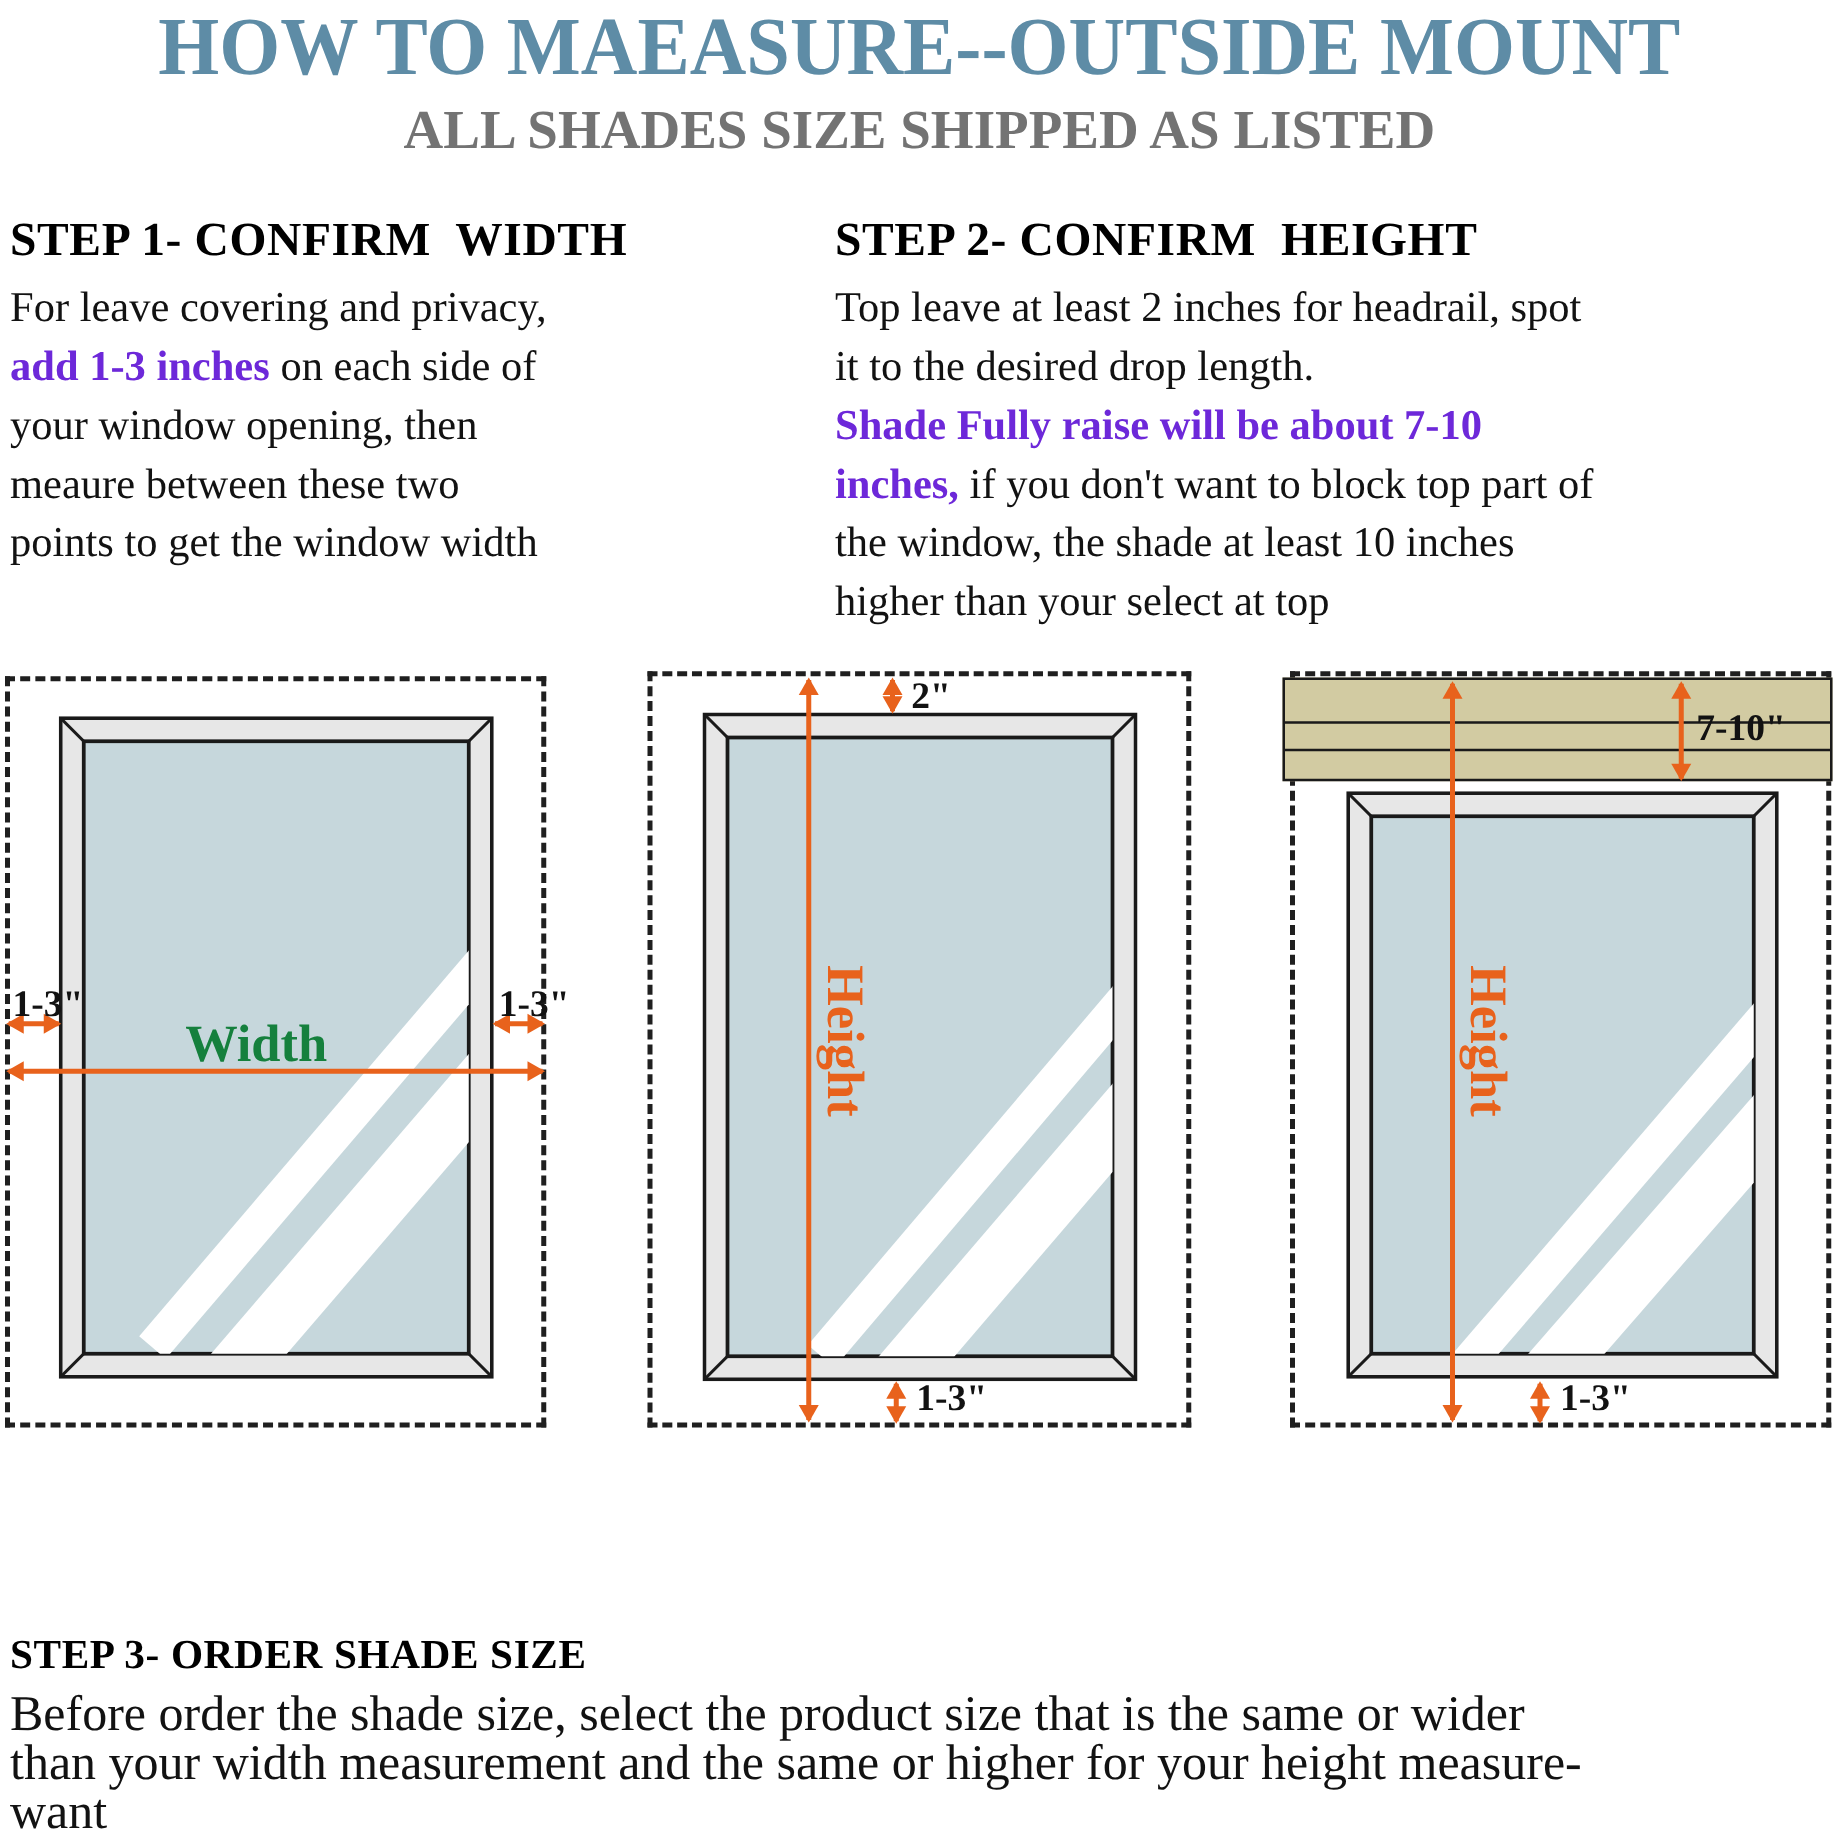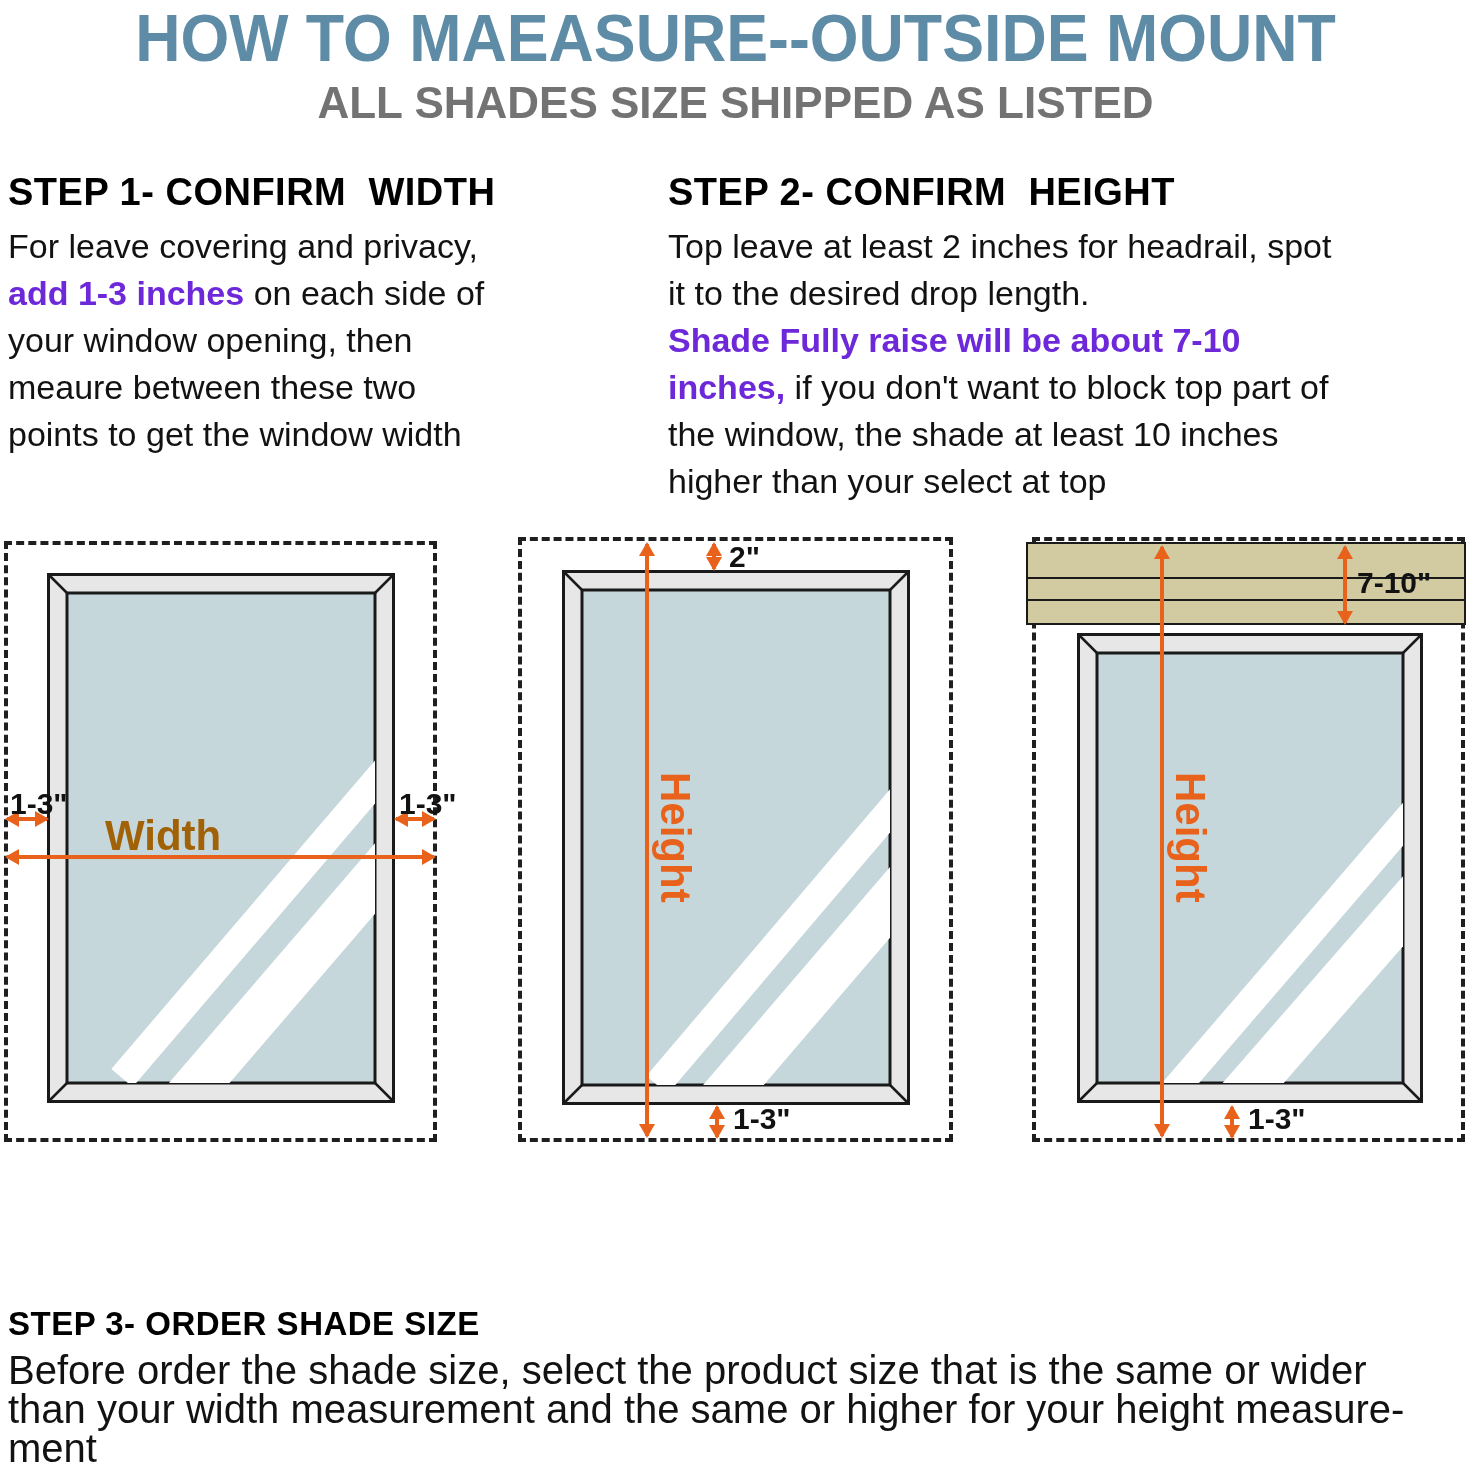--- a/index.html
+++ b/index.html
@@ -1,18 +1,18 @@
 <!DOCTYPE html>
 <html><head>
 <meta charset="utf-8">
 <style>
   html,body { margin:0; padding:0; background:#ffffff; }
   .poster {
     position:relative; width:1471px; height:1472px; background:#ffffff;
-    font-family:Liberation Sans, sans-serif; overflow:hidden;
+    font-family:Liberation Serif, serif; overflow:hidden;
   }
   .title {
     position:absolute; top:0px; left:0; width:100%; text-align:center;
     font-size:66px; font-weight:bold; color:#5e8ca6;
     transform:scaleX(0.95); transform-origin:center; letter-spacing:0px;
     white-space:pre-wrap;
   }
   .subtitle {
     position:absolute; top:78px; left:0; width:100%; text-align:center;
     font-size:44px; font-weight:bold; color:#737373; white-space:pre-wrap;
@@ -75,22 +75,22 @@
 
   .gap-label { position:absolute; font-size:30px; font-weight:600; color:#121212; white-space:pre; }
   #lbl-d1-left  { left:10px;   top:787px; }
   #lbl-d1-right { left:399px;  top:787px; }
   #lbl-d2-top   { left:729px;  top:540px; }
   #lbl-d2-bot   { left:733px;  top:1102px; }
   #lbl-d3-stack { left:1357px; top:566px; }
   #lbl-d3-bot   { left:1248px; top:1102px; }
 
   .width-label {
-    position:absolute; left:105px; top:812px; width:200px; text-align:left;
-    font-size:42px; font-weight:bold; color:#a16207;
+    position:absolute; left:105px; top:812px; width:200px; text-align:center;
+    font-size:42px; font-weight:bold; color:#15803d;
   }
   .height-label {
     position:absolute; writing-mode:vertical-rl; text-orientation:mixed;
     font-size:42px; font-weight:bold; color:#e8621c;
   }
   #lbl-d2-height { left:651px;  top:772px; }
   #lbl-d3-height { left:1166px; top:772px; }
 </style>
 </head>
 <body>
@@ -191,17 +191,17 @@
   <div class="arr arr-v" id="arr-d3-bot"></div>
   <div class="gap-label" id="lbl-d3-stack">7-10"</div>
   <div class="gap-label" id="lbl-d3-bot">1-3"</div>
   <div class="height-label" id="lbl-d3-height">Height</div>
 
   <div class="step" id="step3">
     <h2>STEP 3- ORDER SHADE SIZE</h2>
     <div>
         <div class="line"><span>Before order the shade size, select the product size that is the same or wider</span></div>
         <div class="line"><span>than your width measurement and the same or higher for your height measure-</span></div>
-        <div class="line"><span>ment</span></div>
+        <div class="line"><span>want</span></div>
       </div>
   </div>
 
 </div>
 
 </body></html>

